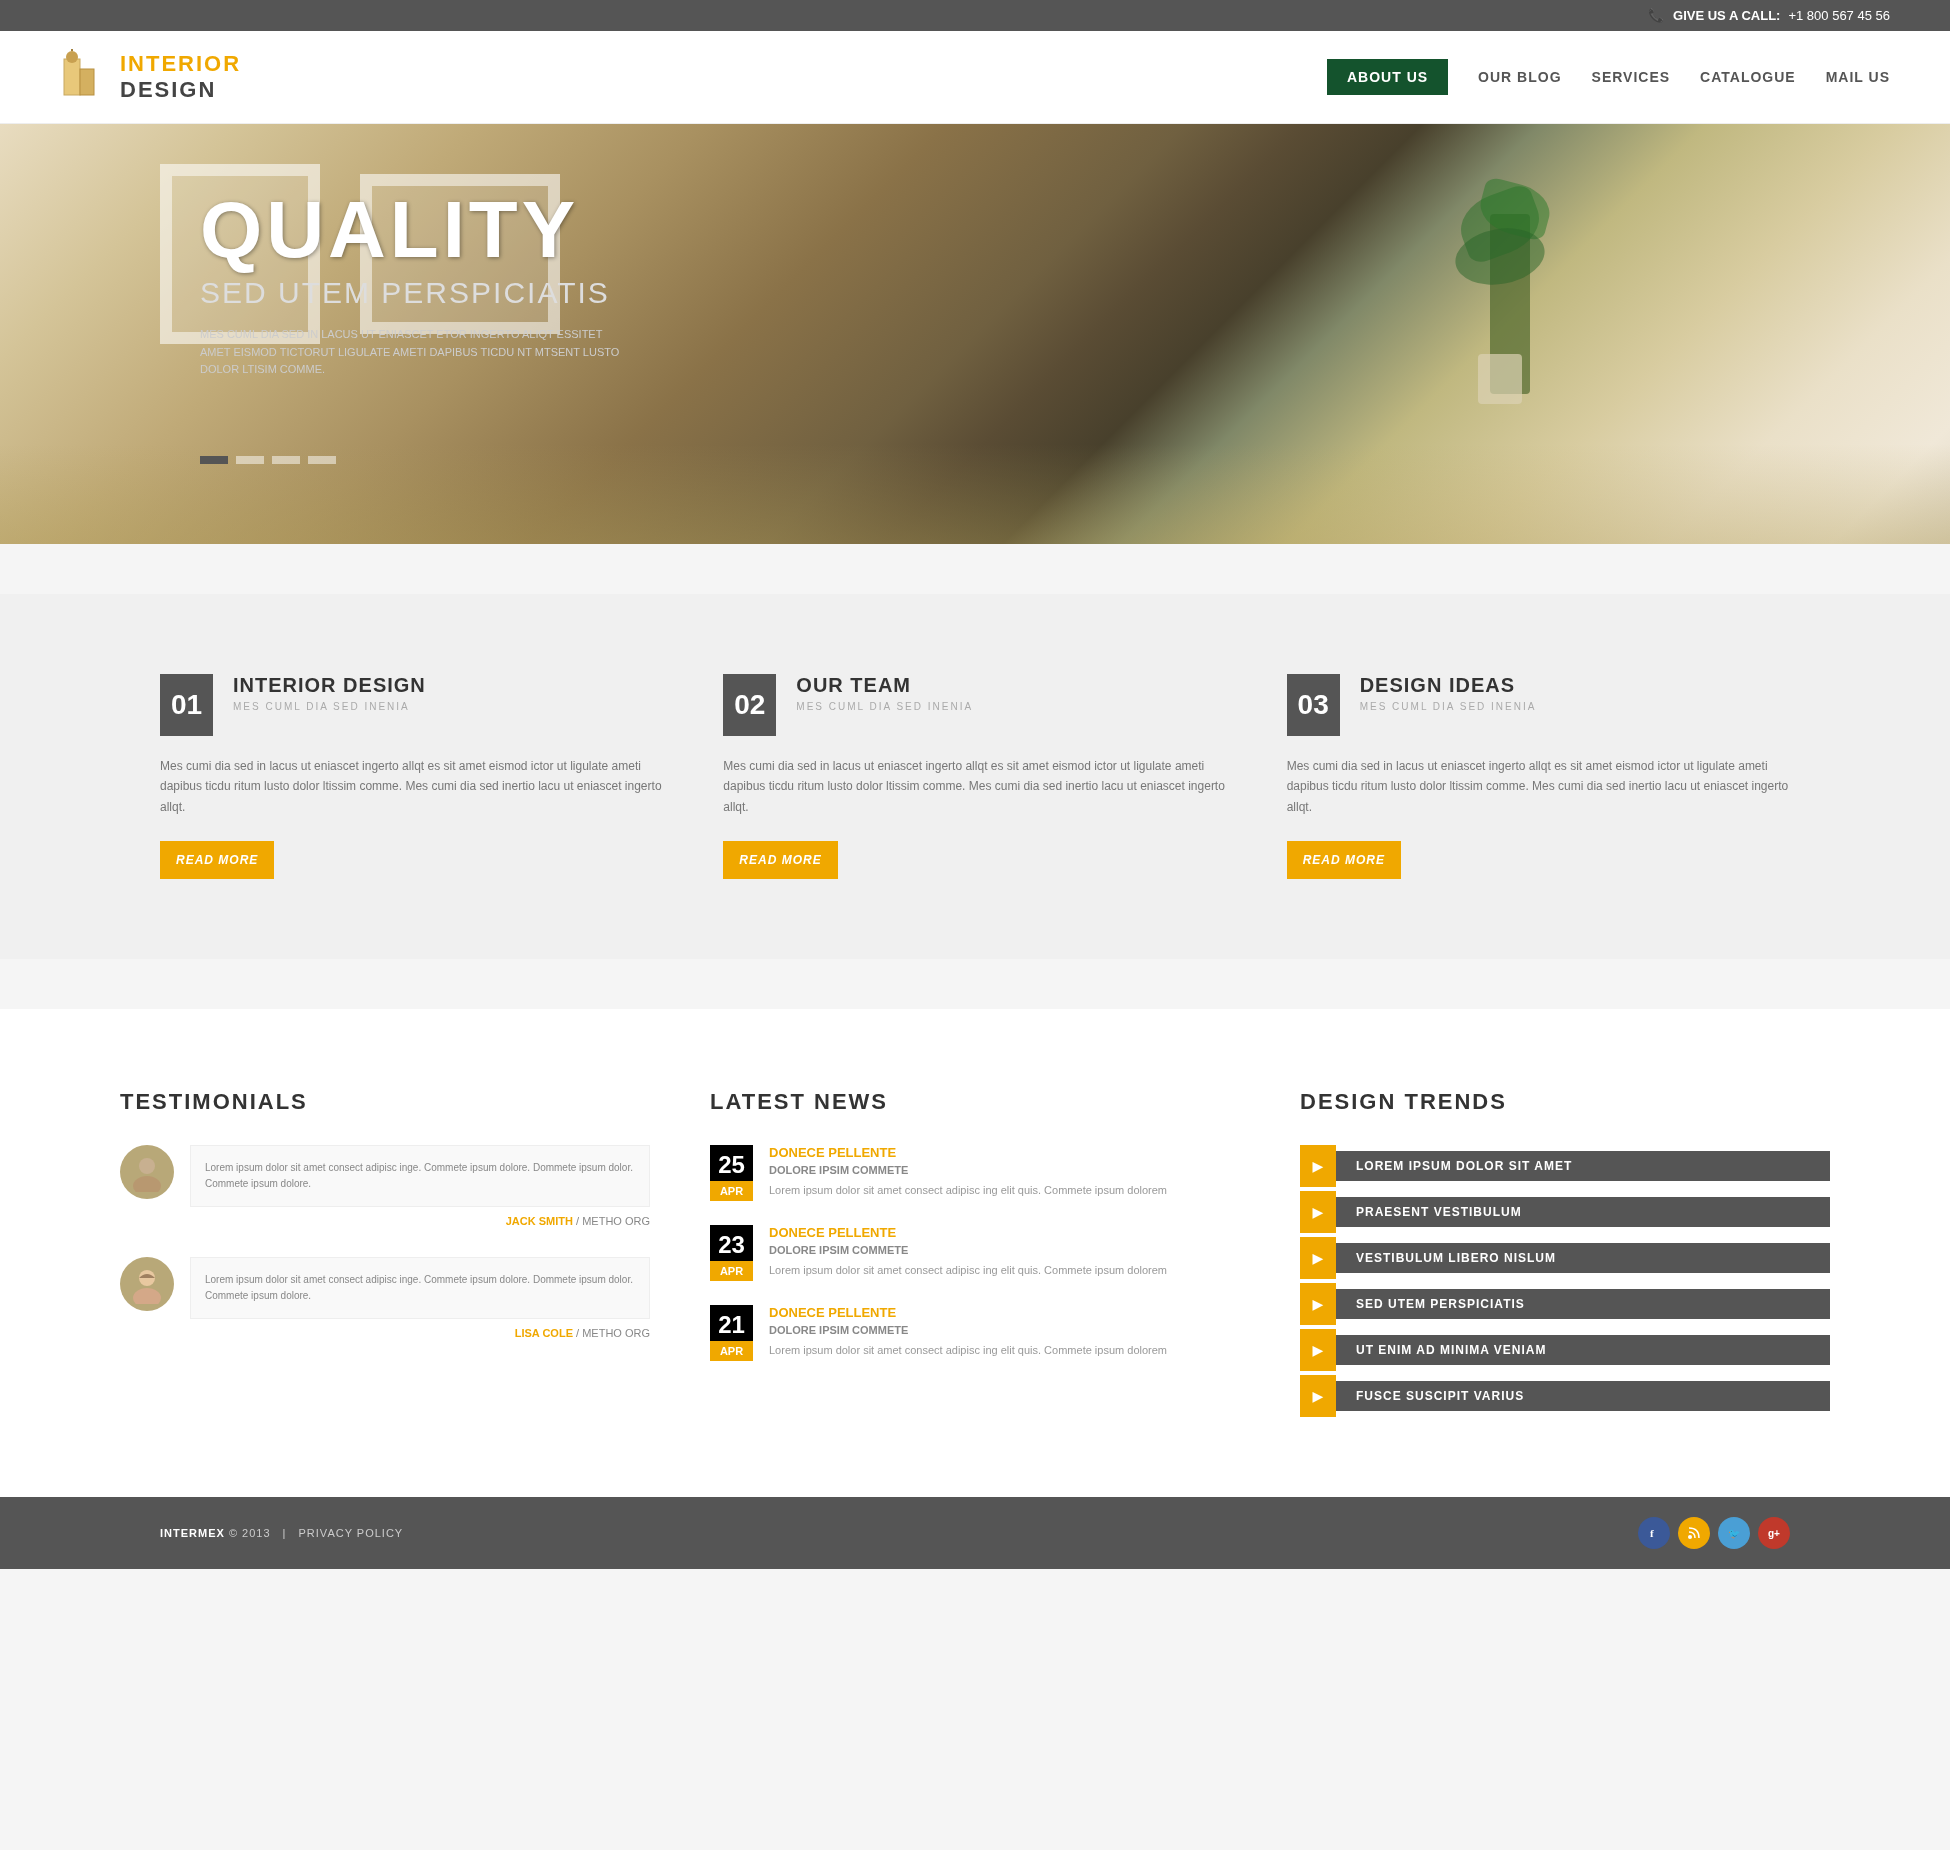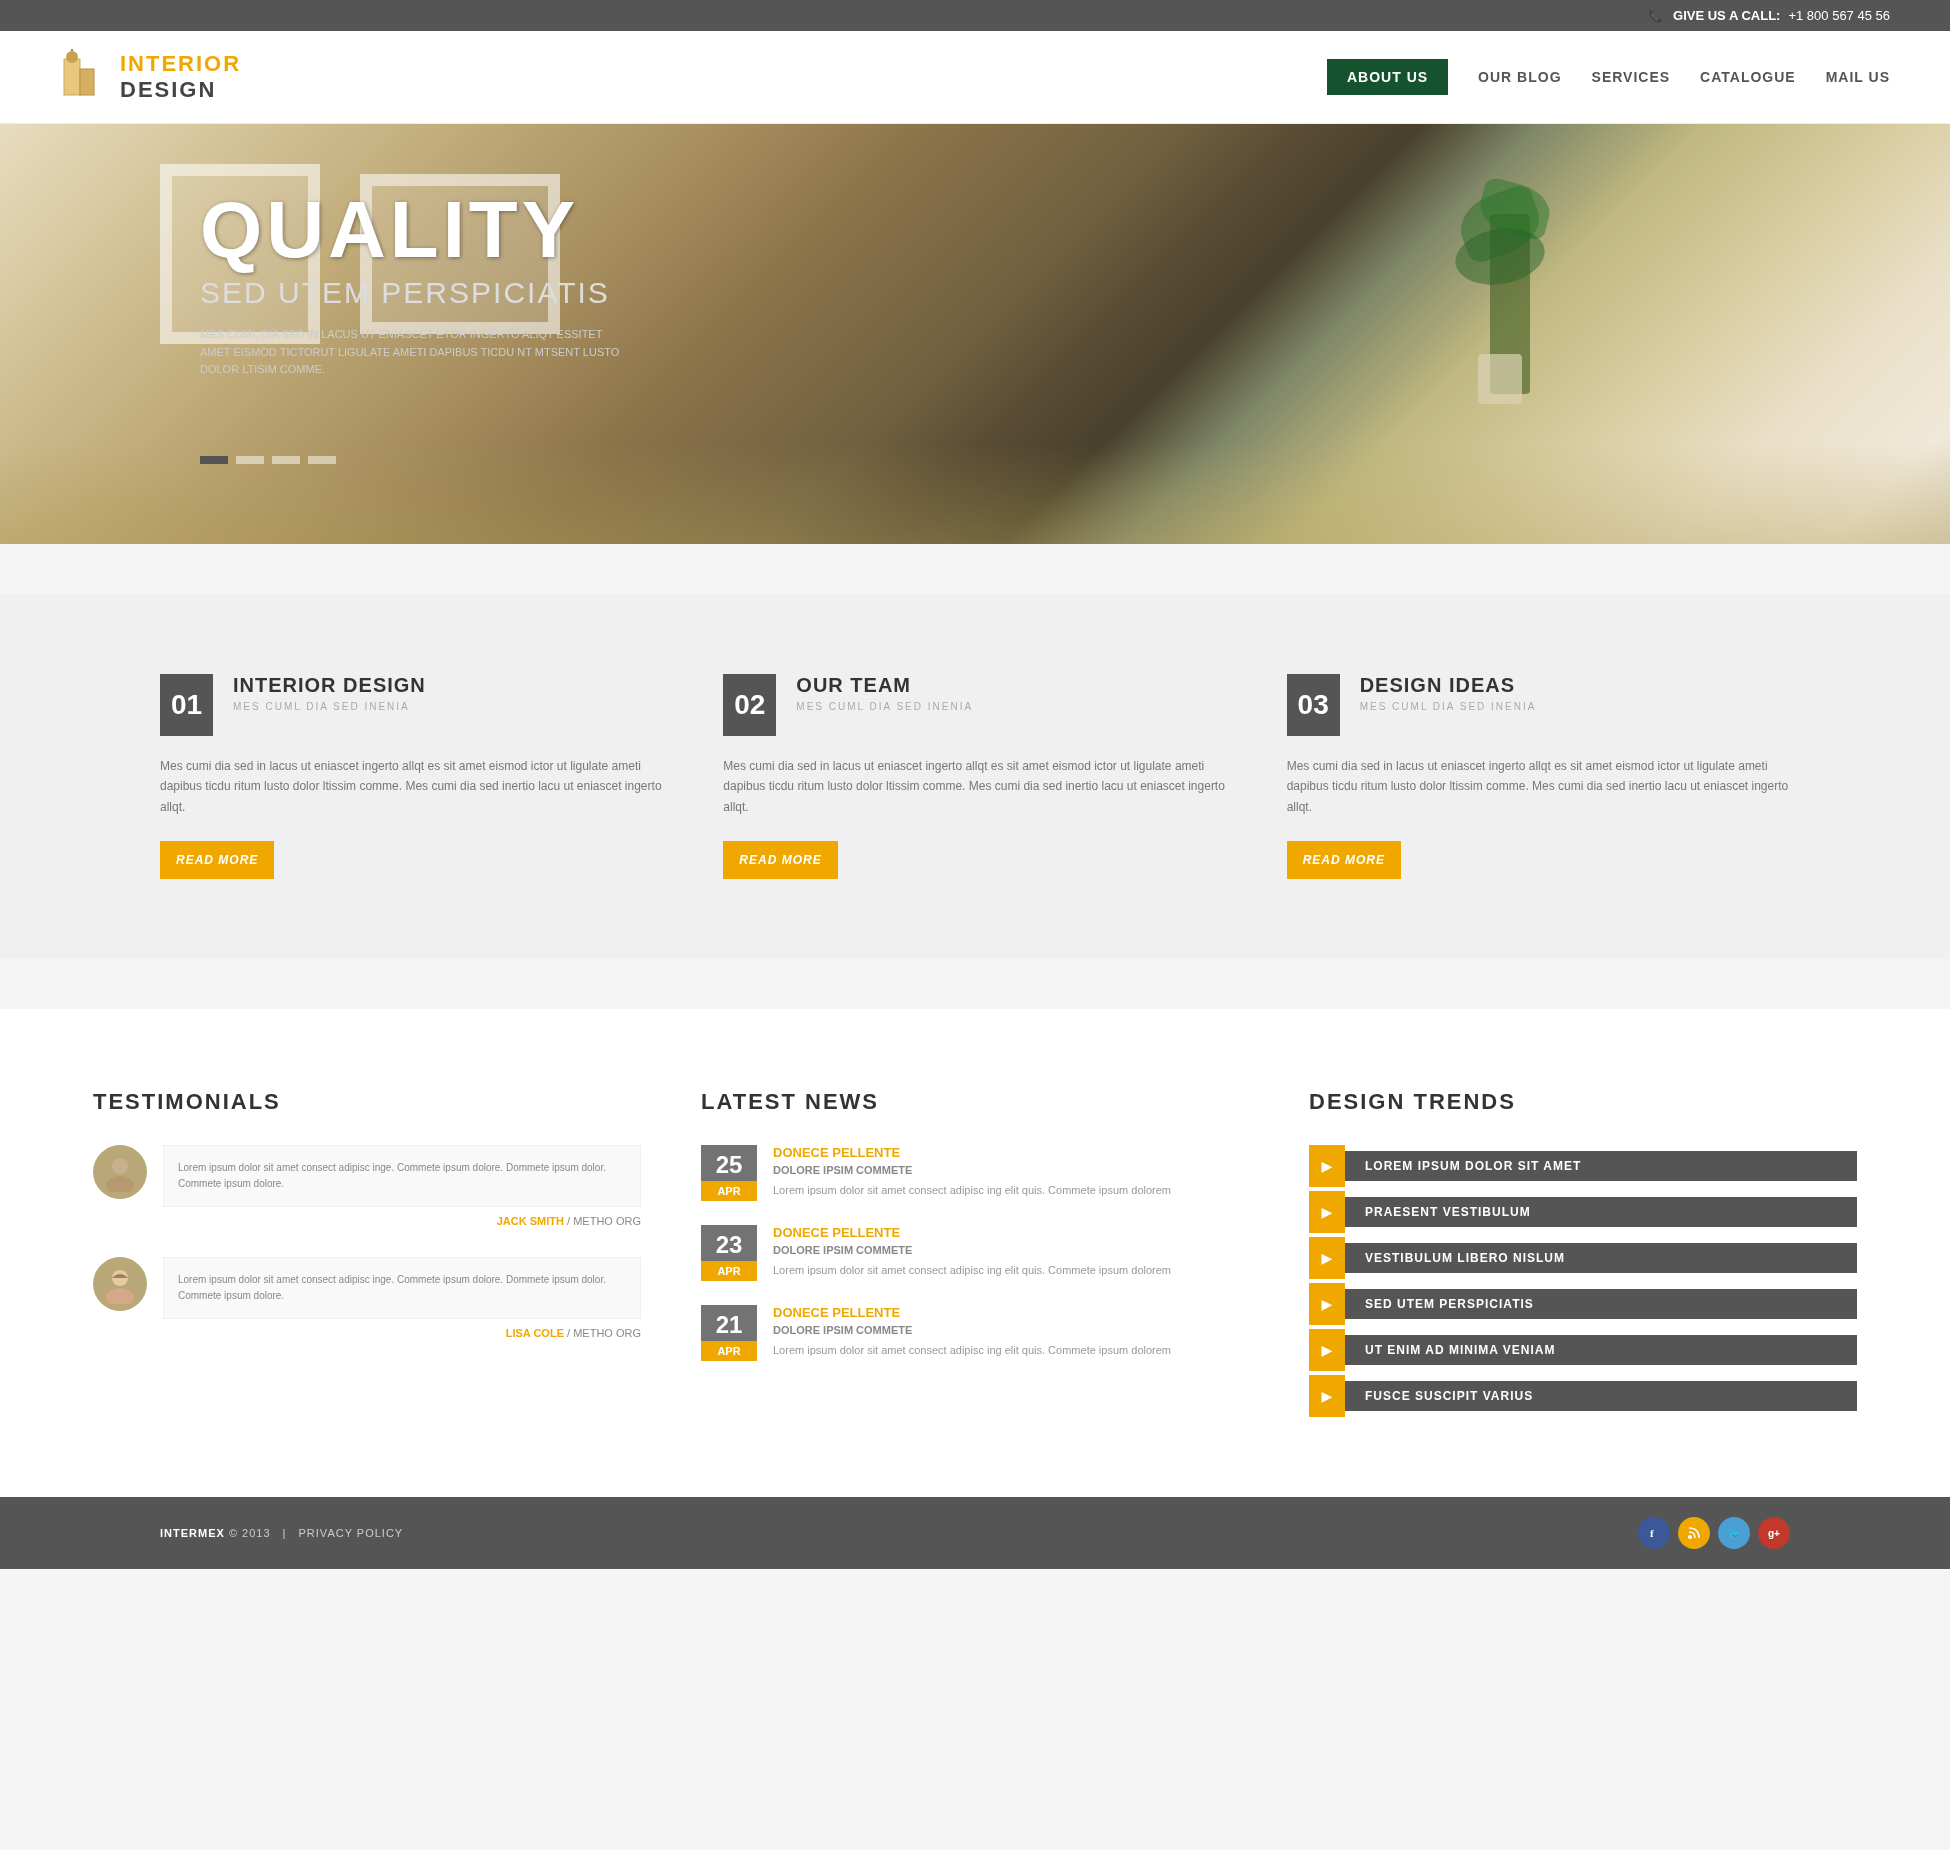--- a/index.html
+++ b/index.html
@@ -169,21 +169,21 @@
       font-size: 12px;
       font-weight: bold;
       letter-spacing: 1px;
       cursor: pointer;
       font-style: italic;
     }
 
     
     .bottom-sections {
       background: #fff;
-      padding: 80px 93px;
+      padding: 80px 120px;
       display: grid;
       grid-template-columns: 1fr 1fr 1fr;
       gap: 60px;
     }
 
     
     .section-title {
       font-size: 22px;
       font-weight: bold;
       color: #333;
@@ -234,23 +234,23 @@
     .testimonial-author .name { color: #f0a800; font-weight: bold; }
 
     
     .news-item {
       display: flex;
       gap: 16px;
       margin-bottom: 24px;
       align-items: flex-start;
     }
     .news-date-box {
-      background: #737373;
-      color: #fff;
-      width: 56px;
+      background: #000000;
+      color: #fff;
+      width: 43px;
       text-align: center;
       flex-shrink: 0;
     }
     .news-date-num {
       font-size: 24px;
       font-weight: bold;
       padding: 6px 0 2px;
     }
     .news-date-month {
       background: #f0a800;

